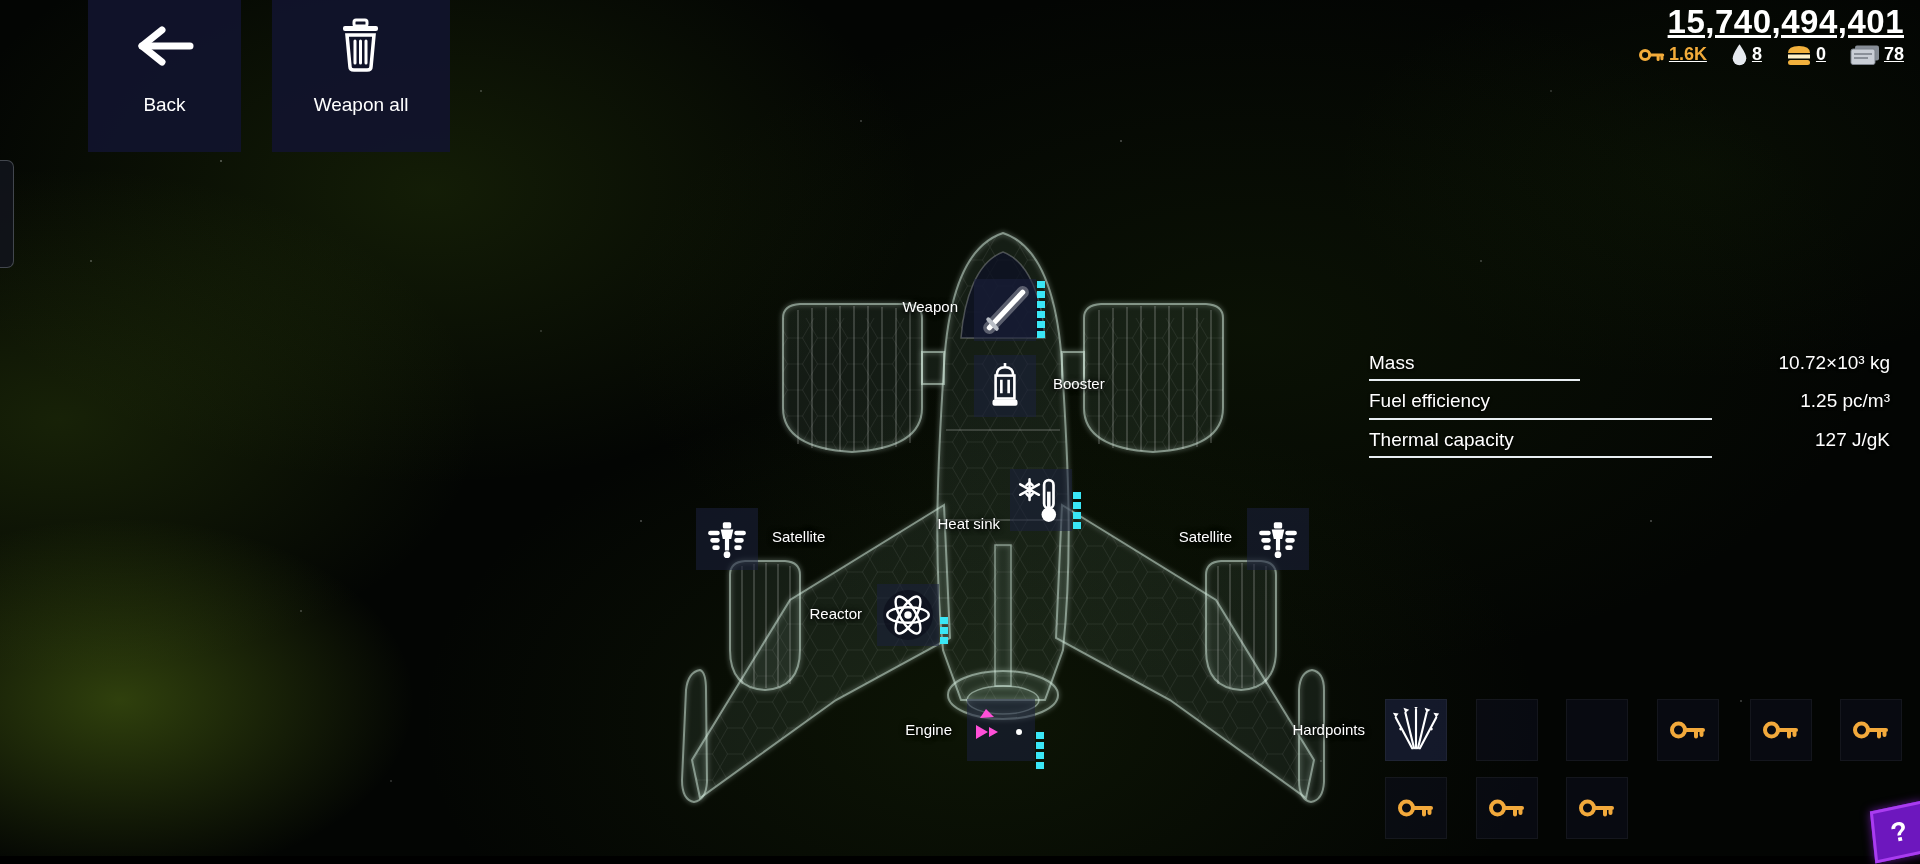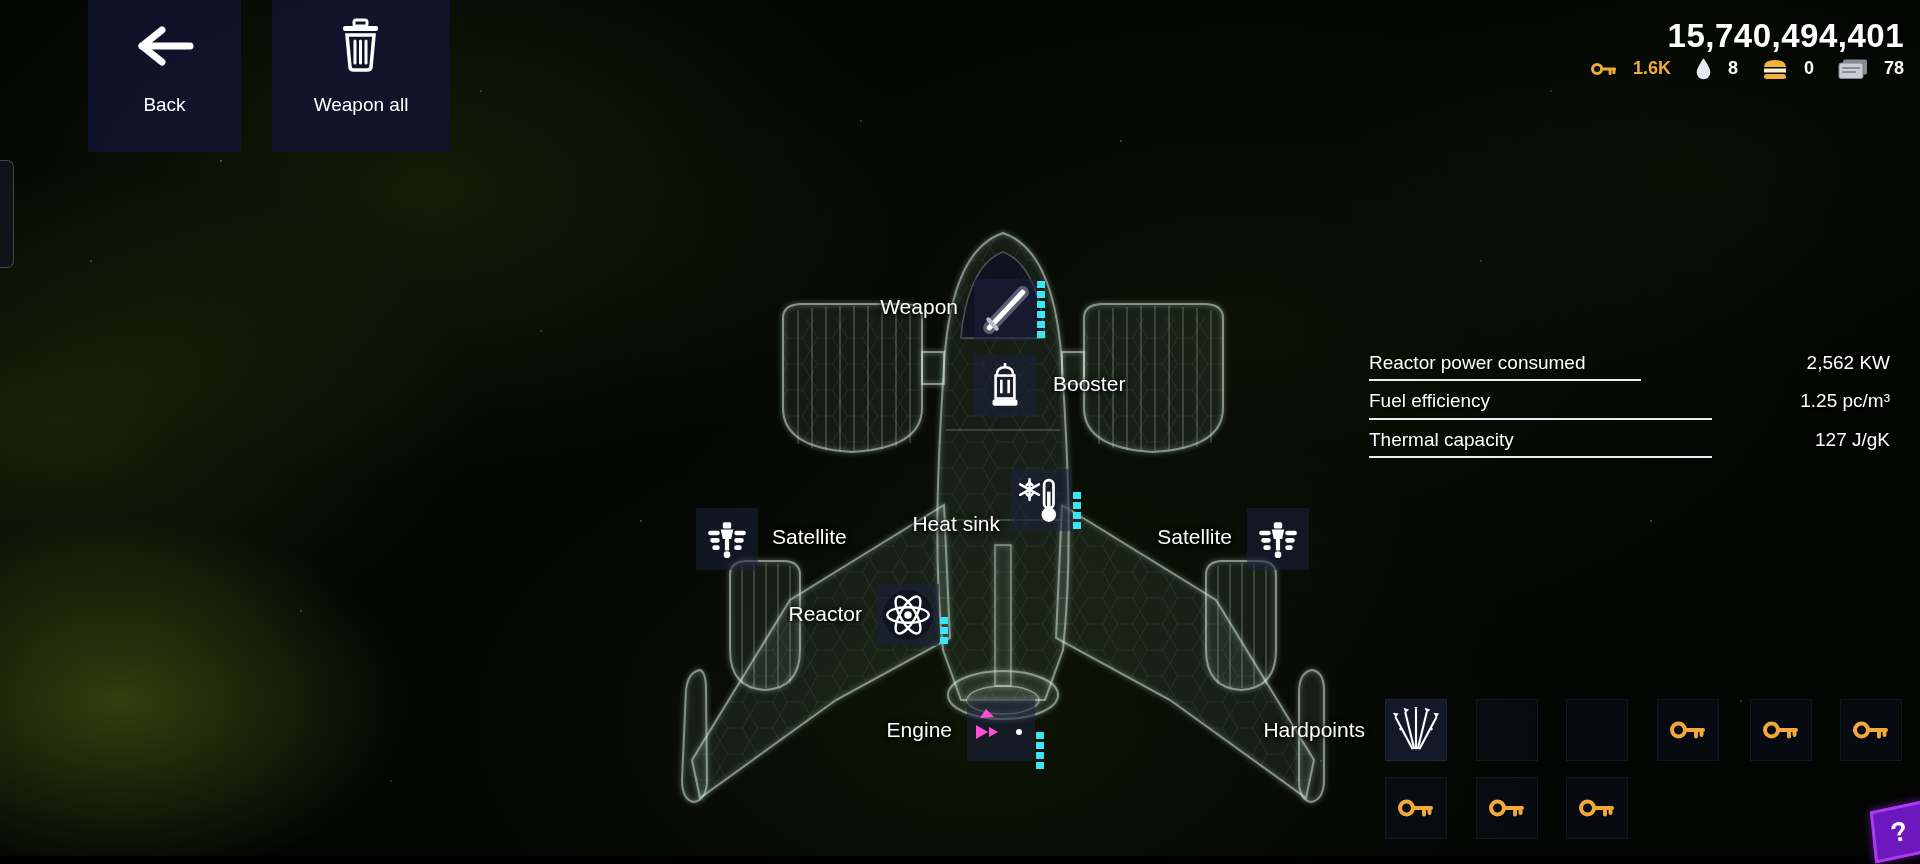--- a/index.html
+++ b/index.html
@@ -41,43 +41,43 @@
   .tool-btn{
     position:absolute;top:0;height:152px;background:rgba(17,19,45,0.92);
     display:flex;flex-direction:column;align-items:center;justify-content:flex-start;cursor:pointer;
   }
   .tool-btn .ticon{height:92px;display:flex;align-items:center;justify-content:center;}
   .tool-btn .tlabel{font-size:19px;color:#fff;margin-top:2px;}
   .btn-back{left:88px;width:153px;}
   .btn-unmount{left:272px;width:178px;}
 
   
-  .resources{position:absolute;top:16px;right:16px;text-align:right;}
+  .resources{position:absolute;top:2px;right:16px;text-align:right;text-decoration:underline;}
   .credits{font-size:33px;font-weight:700;color:#fff;line-height:40px;letter-spacing:0.5px;}
   .res-row{display:flex;justify-content:flex-end;align-items:center;gap:8px;margin-top:1px;}
-  .res-group{display:flex;align-items:center;gap:16px;margin-left:16px;}
+  .res-group{display:flex;align-items:center;gap:4px;margin-left:16px;}
   .res-val{font-size:18px;color:#fff;font-weight:700;}
   .res-val.gold{color:#f2ab3a;}
 
   
   .ship{position:absolute;left:640px;top:200px;}
 
   
   .slot{
     position:absolute;width:62px;height:62px;background:rgba(28,33,62,0.55);
     display:flex;align-items:center;justify-content:center;cursor:pointer;
   }
   .slot.wide{width:68px;}
   .bars{position:absolute;display:flex;flex-direction:column;gap:3px;}
   .bars i{width:8px;height:7px;background:#3ae6f6;display:block;}
   .bars.at-top{left:63px;top:2px;}
   .bars.at-bottom{left:63px;bottom:2px;}
   .bars.below{left:69px;bottom:-8px;}
   .slot-label{
-    position:absolute;font-size:21px;color:#fff;white-space:nowrap;line-height:22px;
+    position:absolute;font-size:15px;color:#fff;white-space:nowrap;line-height:22px;
     text-shadow:0 1px 4px #000,0 0 6px rgba(0,0,0,.8);
   }
 
   
   .hp-cell{
     position:absolute;width:62px;height:62px;top:699px;cursor:pointer;
     background:rgba(13,16,32,0.5);border:1px solid rgba(255,255,255,0.05);
     display:flex;align-items:center;justify-content:center;box-sizing:border-box;
   }
   .hp-cell.row2{top:777px;}
@@ -390,23 +390,23 @@
 </div>
 <div class="hp-cell row2" style="left:1566px">
   <svg width="36" height="24" viewBox="0 0 36 24">
     <circle cx="8.5" cy="12" r="6.5" fill="none" stroke="#f2a93b" stroke-width="4"></circle>
     <path d="M15 12 H33 M26 12 V18.5 M31.5 12 V17" stroke="#f2a93b" stroke-width="4" stroke-linecap="round"></path>
   </svg>
 </div>
 
 <div class="stats">
   <div class="stat-row">
-    <div class="stat-label">Reactor power consumed</div>
-    <div class="stat-value">2,562 KW</div>
-    <div class="stat-ul ul-c"></div>
+    <div class="stat-label">Mass</div>
+    <div class="stat-value">10.72×10³ kg</div>
+    <div class="stat-ul ul-a"></div>
   </div>
   <div class="stat-row">
     <div class="stat-label">Fuel efficiency</div>
     <div class="stat-value">1.25 pc/m³</div>
     <div class="stat-ul ul-d"></div>
   </div>
   <div class="stat-row">
     <div class="stat-label">Thermal capacity</div>
     <div class="stat-value">127 J/gK</div>
     <div class="stat-ul ul-e"></div>

